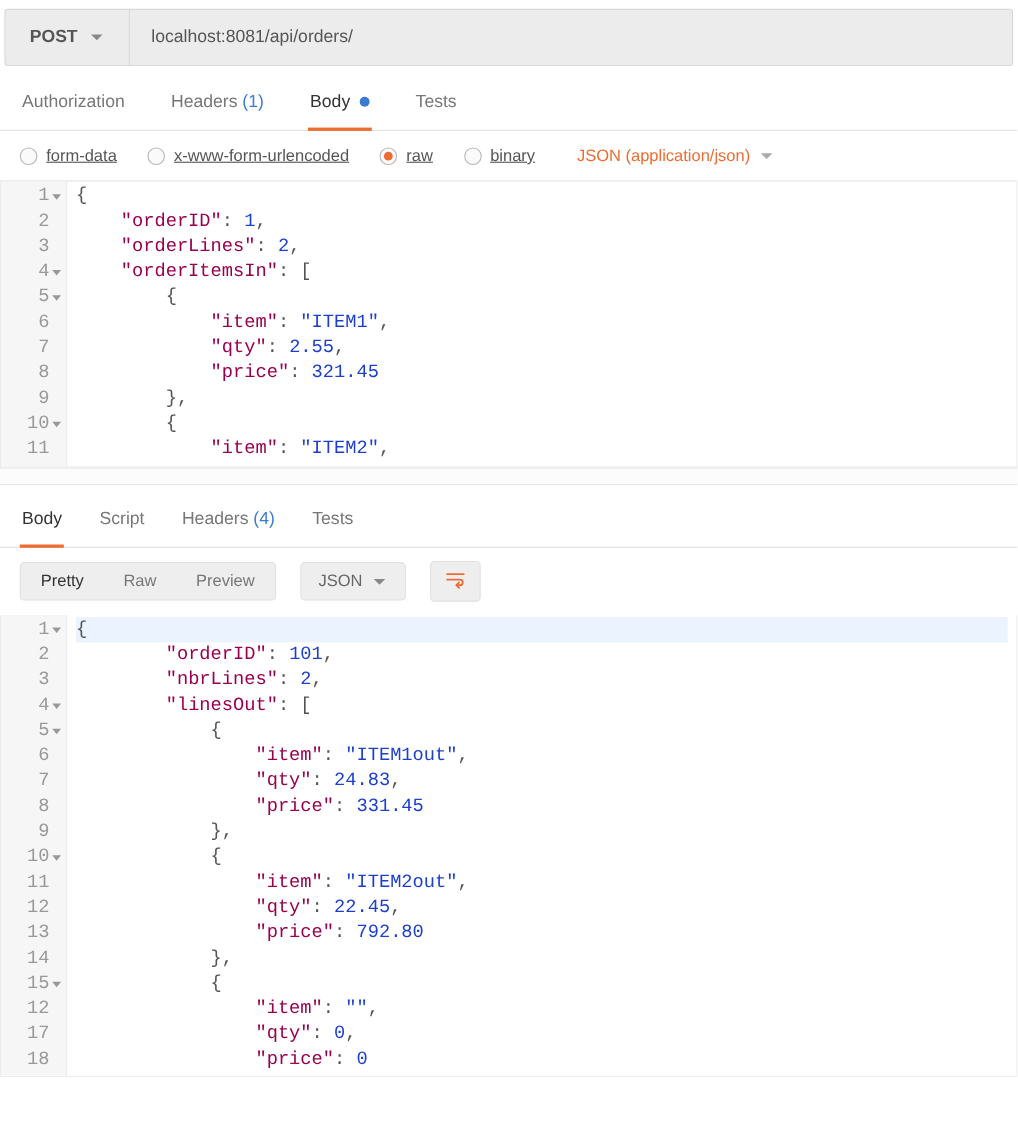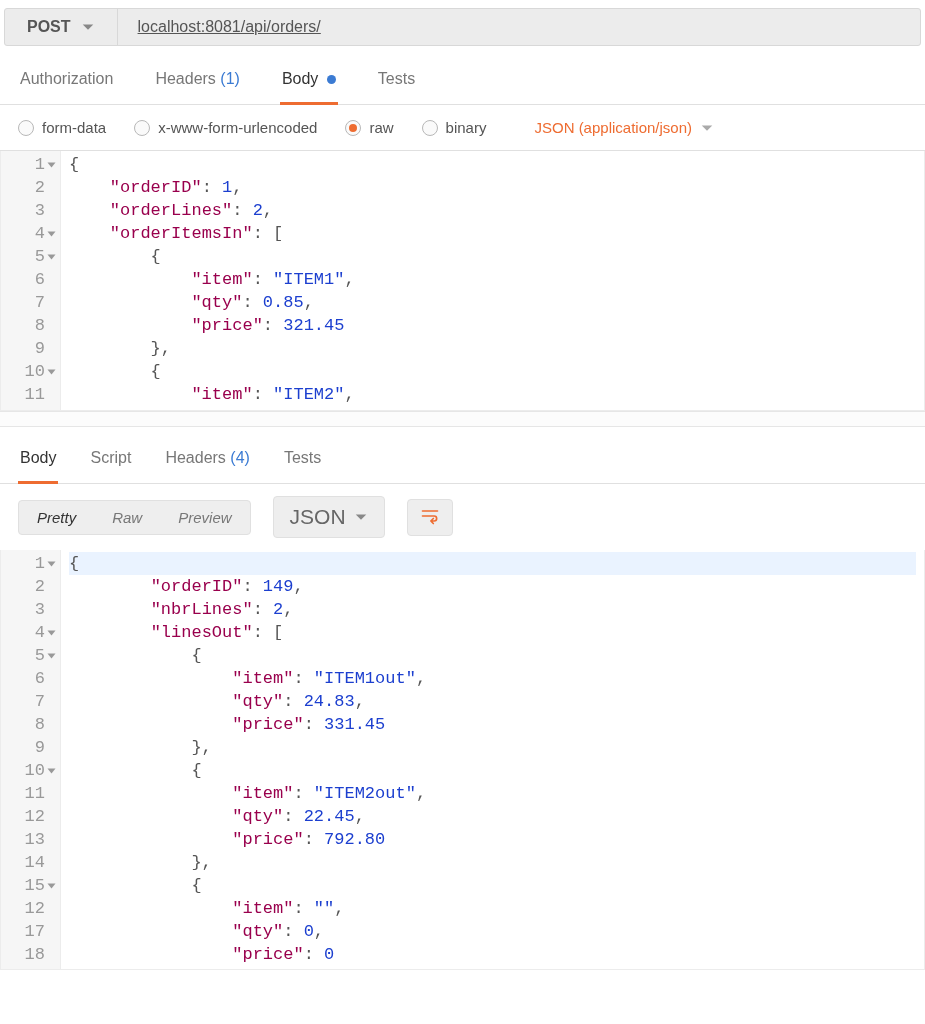--- a/index.html
+++ b/index.html
@@ -11,42 +11,41 @@
     width: 925px;
     height: 1024px;
     overflow: hidden;
   }
   .request-bar {
     display: flex;
     align-items: stretch;
     border: 1px solid #d8d8d8;
     border-radius: 3px;
     background: #ececec;
-    height: 38px;
+    height: 52px;
     margin: 8px 4px 0 4px;
   }
   .method-select {
     display: flex;
     align-items: center;
     gap: 10px;
     padding: 0 22px;
     border-right: 1px solid #d8d8d8;
     font-weight: 700;
     font-size: 16px;
     color: #555;
     cursor: pointer;
   }
   .url-input {
     flex: 1;
     display: flex;
     align-items: center;
     padding: 0 20px;
     font-size: 16px;
     color: #555;
-    text-decoration: underline;
   }
   .chevron-down {
     width: 14px; height: 14px;
     fill: #888;
   }
   .tab-strip {
     display: flex;
     gap: 38px;
     padding: 18px 18px 0 18px;
     border-bottom: 1px solid #e0e0e0;
@@ -78,20 +77,21 @@
     padding: 14px 18px;
     border-bottom: 1px solid #e0e0e0;
     font-size: 15px;
     color: #555;
   }
   .radio {
     display: flex;
     align-items: center;
     gap: 8px;
     cursor: pointer;
+    text-decoration: underline;
   }
   .radio-circle {
     width: 16px; height: 16px;
     border: 1px solid #b8b8b8;
     border-radius: 50%;
     background: #fafafa;
     display: inline-flex;
     align-items: center;
     justify-content: center;
   }
@@ -100,21 +100,21 @@
     width: 8px; height: 8px;
     background: #ee6c31;
     border-radius: 50%;
   }
   .content-type-select {
     color: #ee6c31;
     display: flex;
     align-items: center;
     gap: 8px;
     cursor: pointer;
-    margin-left: 20px;
+    margin-left: 10px;
   }
   .content-type-select .chevron-down { fill: #aaa; }
 
   .code-editor {
     display: flex;
     font-family: Menlo, Consolas, "Courier New", monospace;
     font-size: 17px;
     line-height: 23px;
     border: 1px solid #ececec;
     border-top: none;
@@ -165,40 +165,39 @@
     align-items: center;
     gap: 22px;
     padding: 12px 18px;
   }
   .btn-group {
     display: flex;
     background: #eee;
     border-radius: 4px;
     overflow: hidden;
     border: 1px solid #e0e0e0;
-    font-style: italic;
   }
   .btn-group .btn {
     padding: 8px 18px;
     color: #777;
     cursor: pointer;
     font-size: 15px;
   }
   .btn-group .btn.active { color: #333; }
   .format-select {
     background: #eee;
     border: 1px solid #e0e0e0;
     border-radius: 4px;
     padding: 8px 16px;
     display: flex;
     align-items: center;
     gap: 8px;
     color: #666;
     cursor: pointer;
-    font-size: 21px;
+    font-size: 15px;
   }
   .wrap-btn {
     background: #eee;
     border: 1px solid #e0e0e0;
     border-radius: 4px;
     padding: 6px 12px;
     cursor: pointer;
   }
   .wrap-icon { width: 20px; height: 20px; stroke: #ee6c31; fill: none; stroke-width: 2; }
 
@@ -303,21 +302,21 @@
         <span>11</span>
         <span style="width: 7px; display: inline-block;"></span>
       </div>
     </div>
   <div class="code" id="req-code"><span><span class="p">{</span>
 </span><span><span class="p">    </span><span class="k">"orderID"</span><span class="p">: </span><span class="n">1</span><span class="p">,</span>
 </span><span><span class="p">    </span><span class="k">"orderLines"</span><span class="p">: </span><span class="n">2</span><span class="p">,</span>
 </span><span><span class="p">    </span><span class="k">"orderItemsIn"</span><span class="p">: [</span>
 </span><span><span class="p">        {</span>
 </span><span><span class="p">            </span><span class="k">"item"</span><span class="p">: </span><span class="s">"ITEM1"</span><span class="p">,</span>
-</span><span><span class="p">            </span><span class="k">"qty"</span><span class="p">: </span><span class="n">0.85</span><span class="p">,</span>
+</span><span><span class="p">            </span><span class="k">"qty"</span><span class="p">: </span><span class="n">2.55</span><span class="p">,</span>
 </span><span><span class="p">            </span><span class="k">"price"</span><span class="p">: </span><span class="n">321.45</span>
 </span><span><span class="p">        },</span>
 </span><span><span class="p">        {</span>
 </span><span><span class="p">            </span><span class="k">"item"</span><span class="p">: </span><span class="s">"ITEM2"</span><span class="p">,</span>
 </span></div>
 </div>
 
 <div class="divider"></div>
 
 <div class="resp-tabs">
@@ -418,21 +417,21 @@
       <div class="ln">
         <span>17</span>
         <span style="width: 7px; display: inline-block;"></span>
       </div>
       <div class="ln">
         <span>18</span>
         <span style="width: 7px; display: inline-block;"></span>
       </div>
     </div>
   <div class="code" id="resp-code"><span class="hl-line"><span class="p">{</span>
-</span><span><span class="p">        </span><span class="k">"orderID"</span><span class="p">: </span><span class="n">149</span><span class="p">,</span>
+</span><span><span class="p">        </span><span class="k">"orderID"</span><span class="p">: </span><span class="n">101</span><span class="p">,</span>
 </span><span><span class="p">        </span><span class="k">"nbrLines"</span><span class="p">: </span><span class="n">2</span><span class="p">,</span>
 </span><span><span class="p">        </span><span class="k">"linesOut"</span><span class="p">: [</span>
 </span><span><span class="p">            {</span>
 </span><span><span class="p">                </span><span class="k">"item"</span><span class="p">: </span><span class="s">"ITEM1out"</span><span class="p">,</span>
 </span><span><span class="p">                </span><span class="k">"qty"</span><span class="p">: </span><span class="n">24.83</span><span class="p">,</span>
 </span><span><span class="p">                </span><span class="k">"price"</span><span class="p">: </span><span class="n">331.45</span>
 </span><span><span class="p">            },</span>
 </span><span><span class="p">            {</span>
 </span><span><span class="p">                </span><span class="k">"item"</span><span class="p">: </span><span class="s">"ITEM2out"</span><span class="p">,</span>
 </span><span><span class="p">                </span><span class="k">"qty"</span><span class="p">: </span><span class="n">22.45</span><span class="p">,</span>

